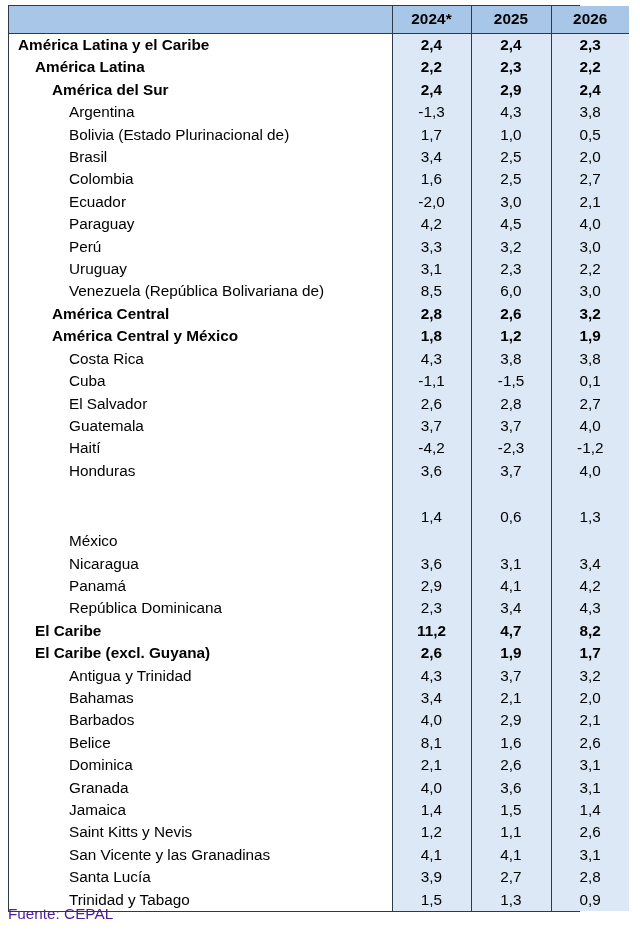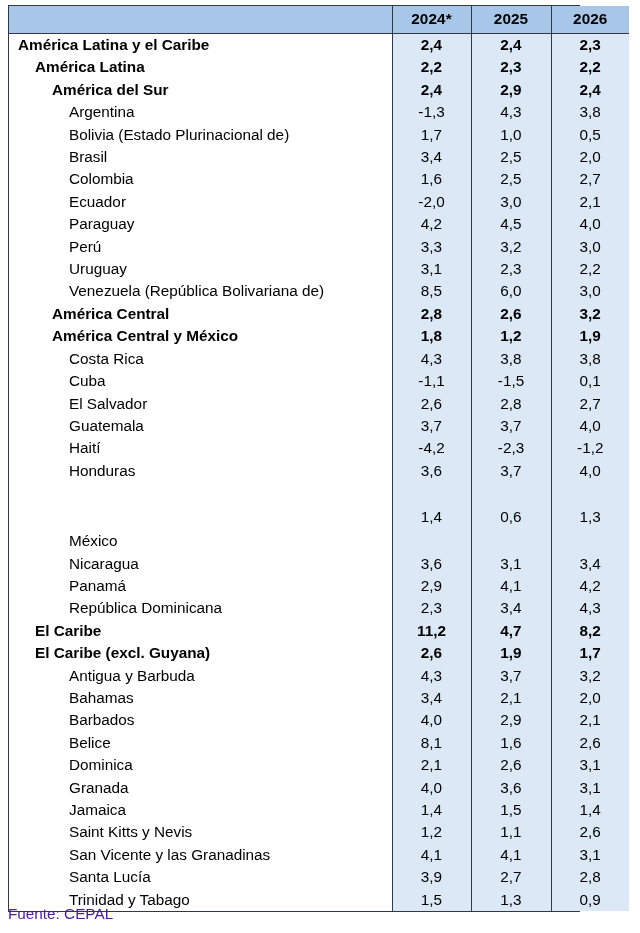--- a/index.html
+++ b/index.html
@@ -282,21 +282,21 @@
             <td class="val-cell">4,7</td>
             <td class="val-cell last">8,2</td>
           </tr>
           <tr class="lvl-bold">
             <td class="label-cell"><span class="indent-1" style="display: inline-block;">El Caribe (excl. Guyana)</span></td>
             <td class="val-cell">2,6</td>
             <td class="val-cell">1,9</td>
             <td class="val-cell last">1,7</td>
           </tr>
           <tr>
-            <td class="label-cell"><span class="indent-3" style="display: inline-block;">Antigua y Barbuda</span></td>
+            <td class="label-cell"><span class="indent-3" style="display: inline-block;">Antigua y Trinidad</span></td>
             <td class="val-cell">4,3</td>
             <td class="val-cell">3,7</td>
             <td class="val-cell last">3,2</td>
           </tr>
           <tr>
             <td class="label-cell"><span class="indent-3" style="display: inline-block;">Bahamas</span></td>
             <td class="val-cell">3,4</td>
             <td class="val-cell">2,1</td>
             <td class="val-cell last">2,0</td>
           </tr>

